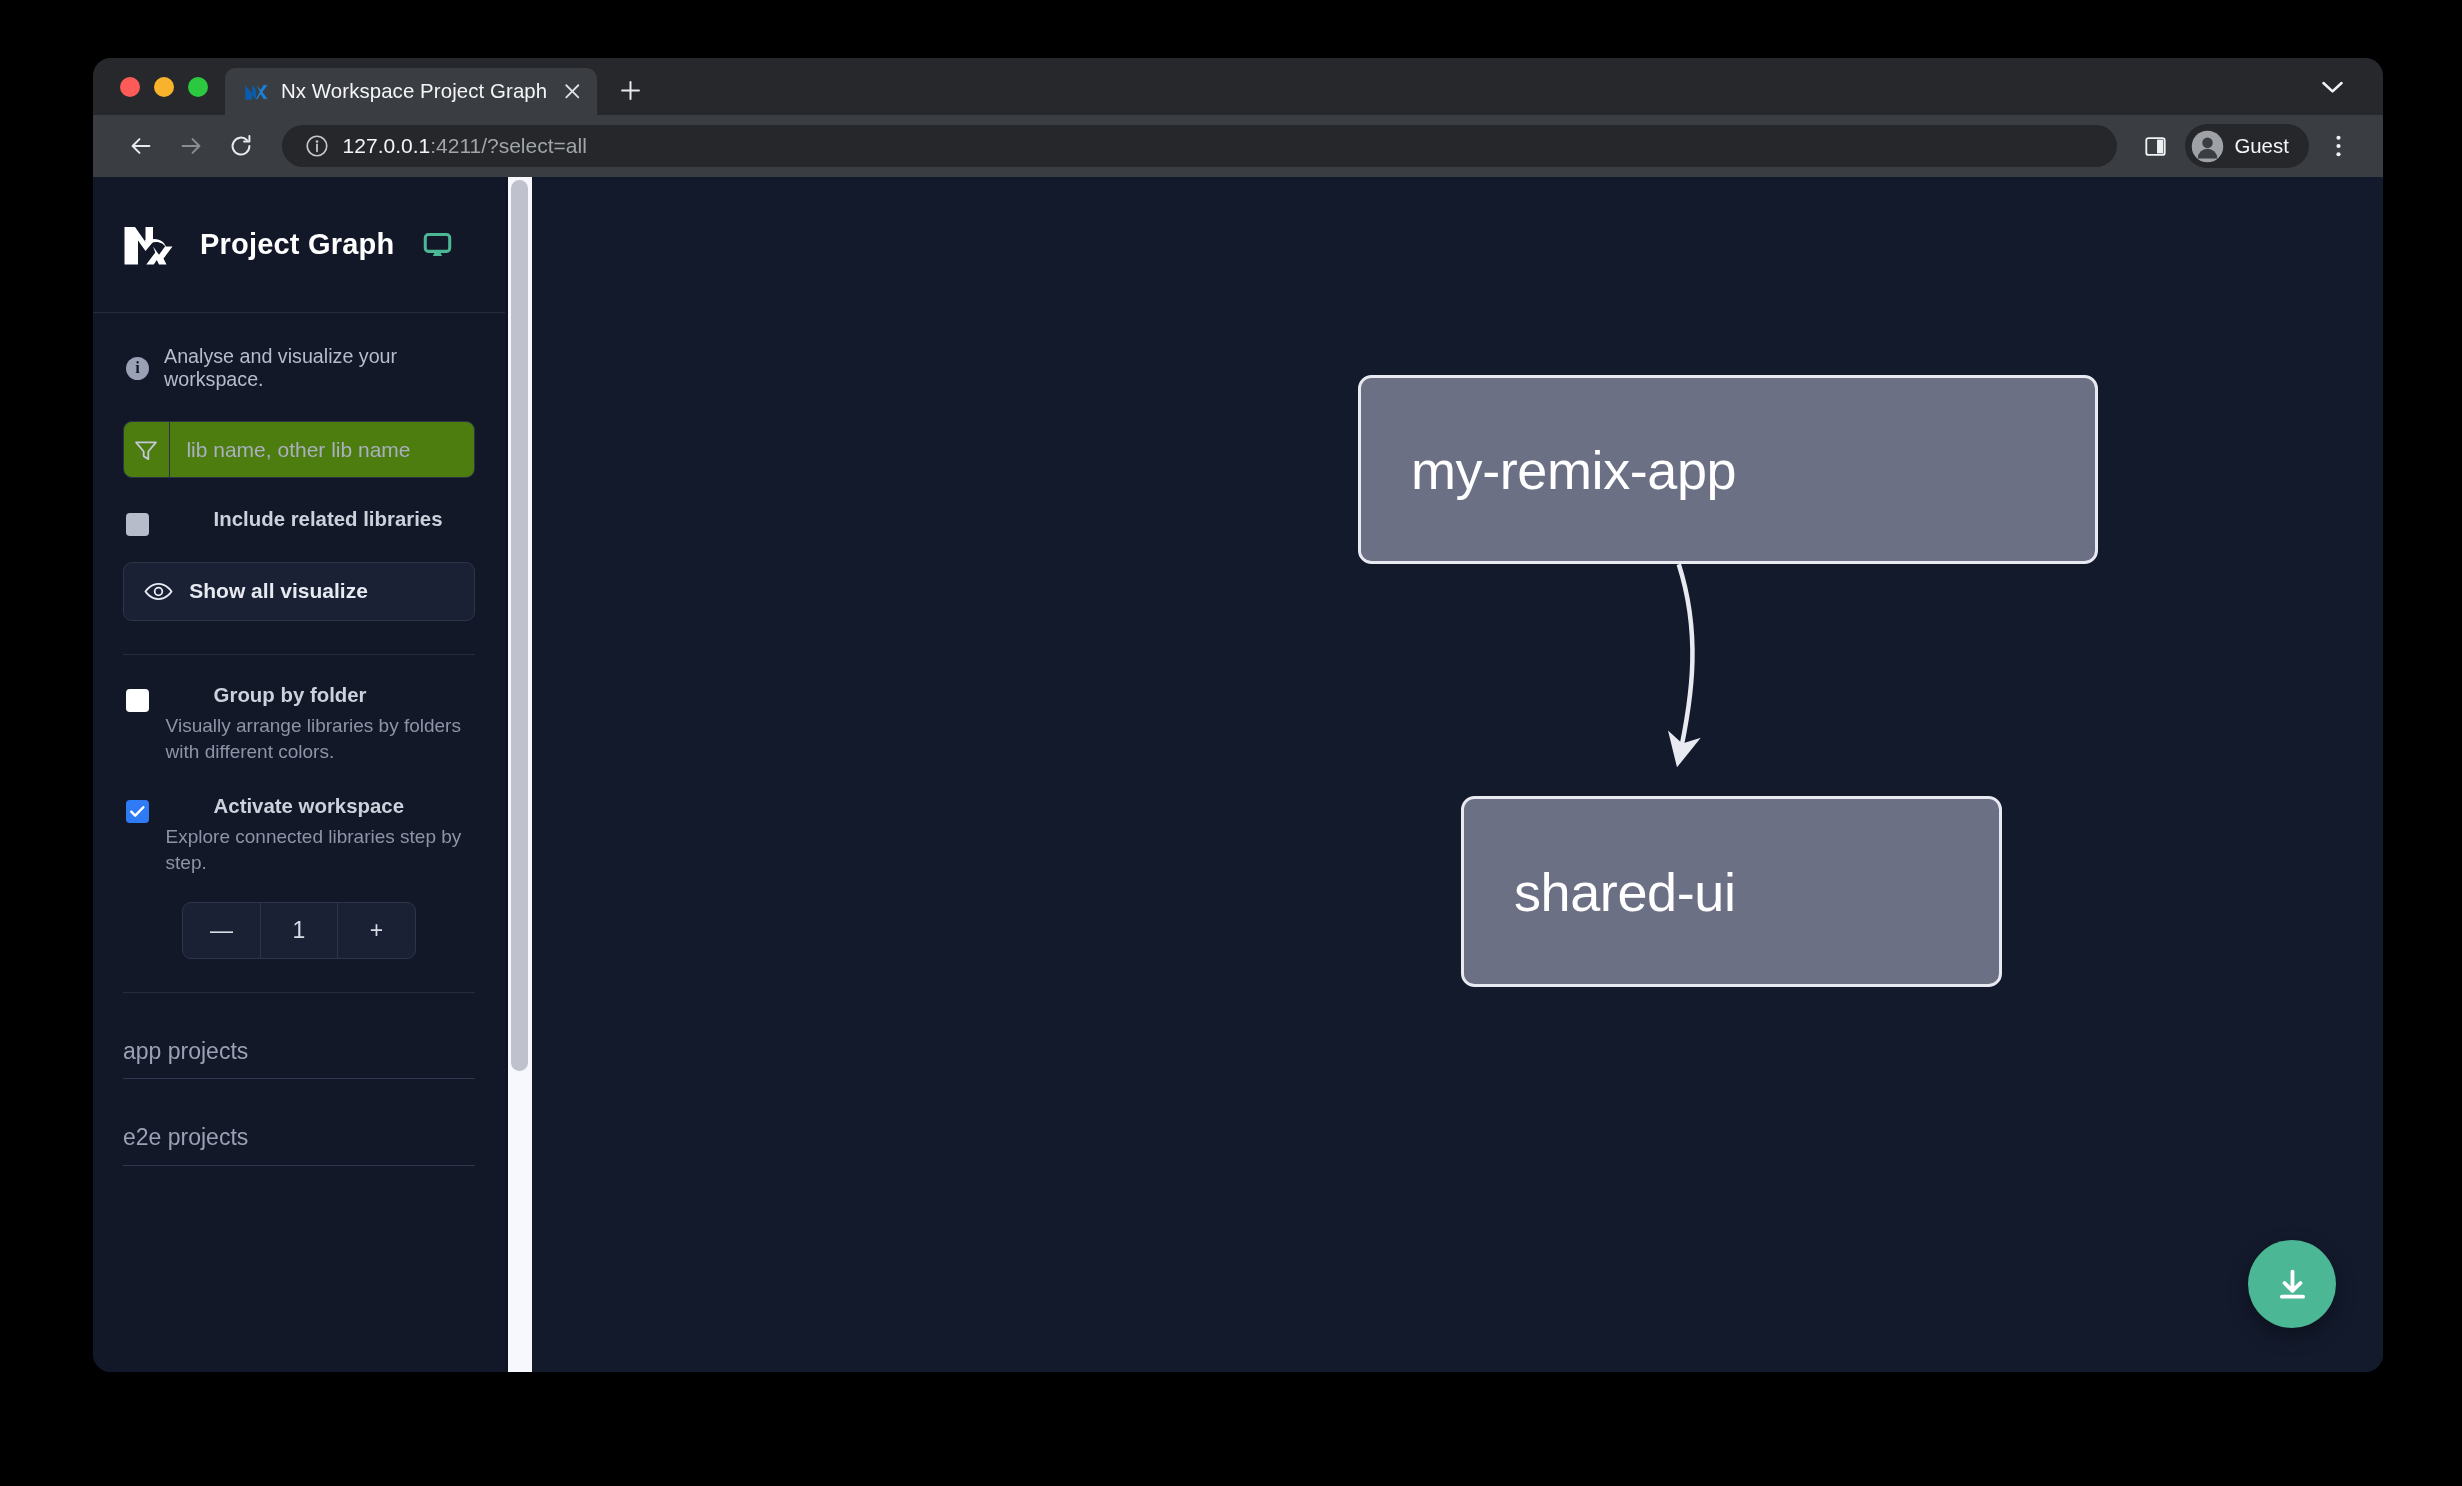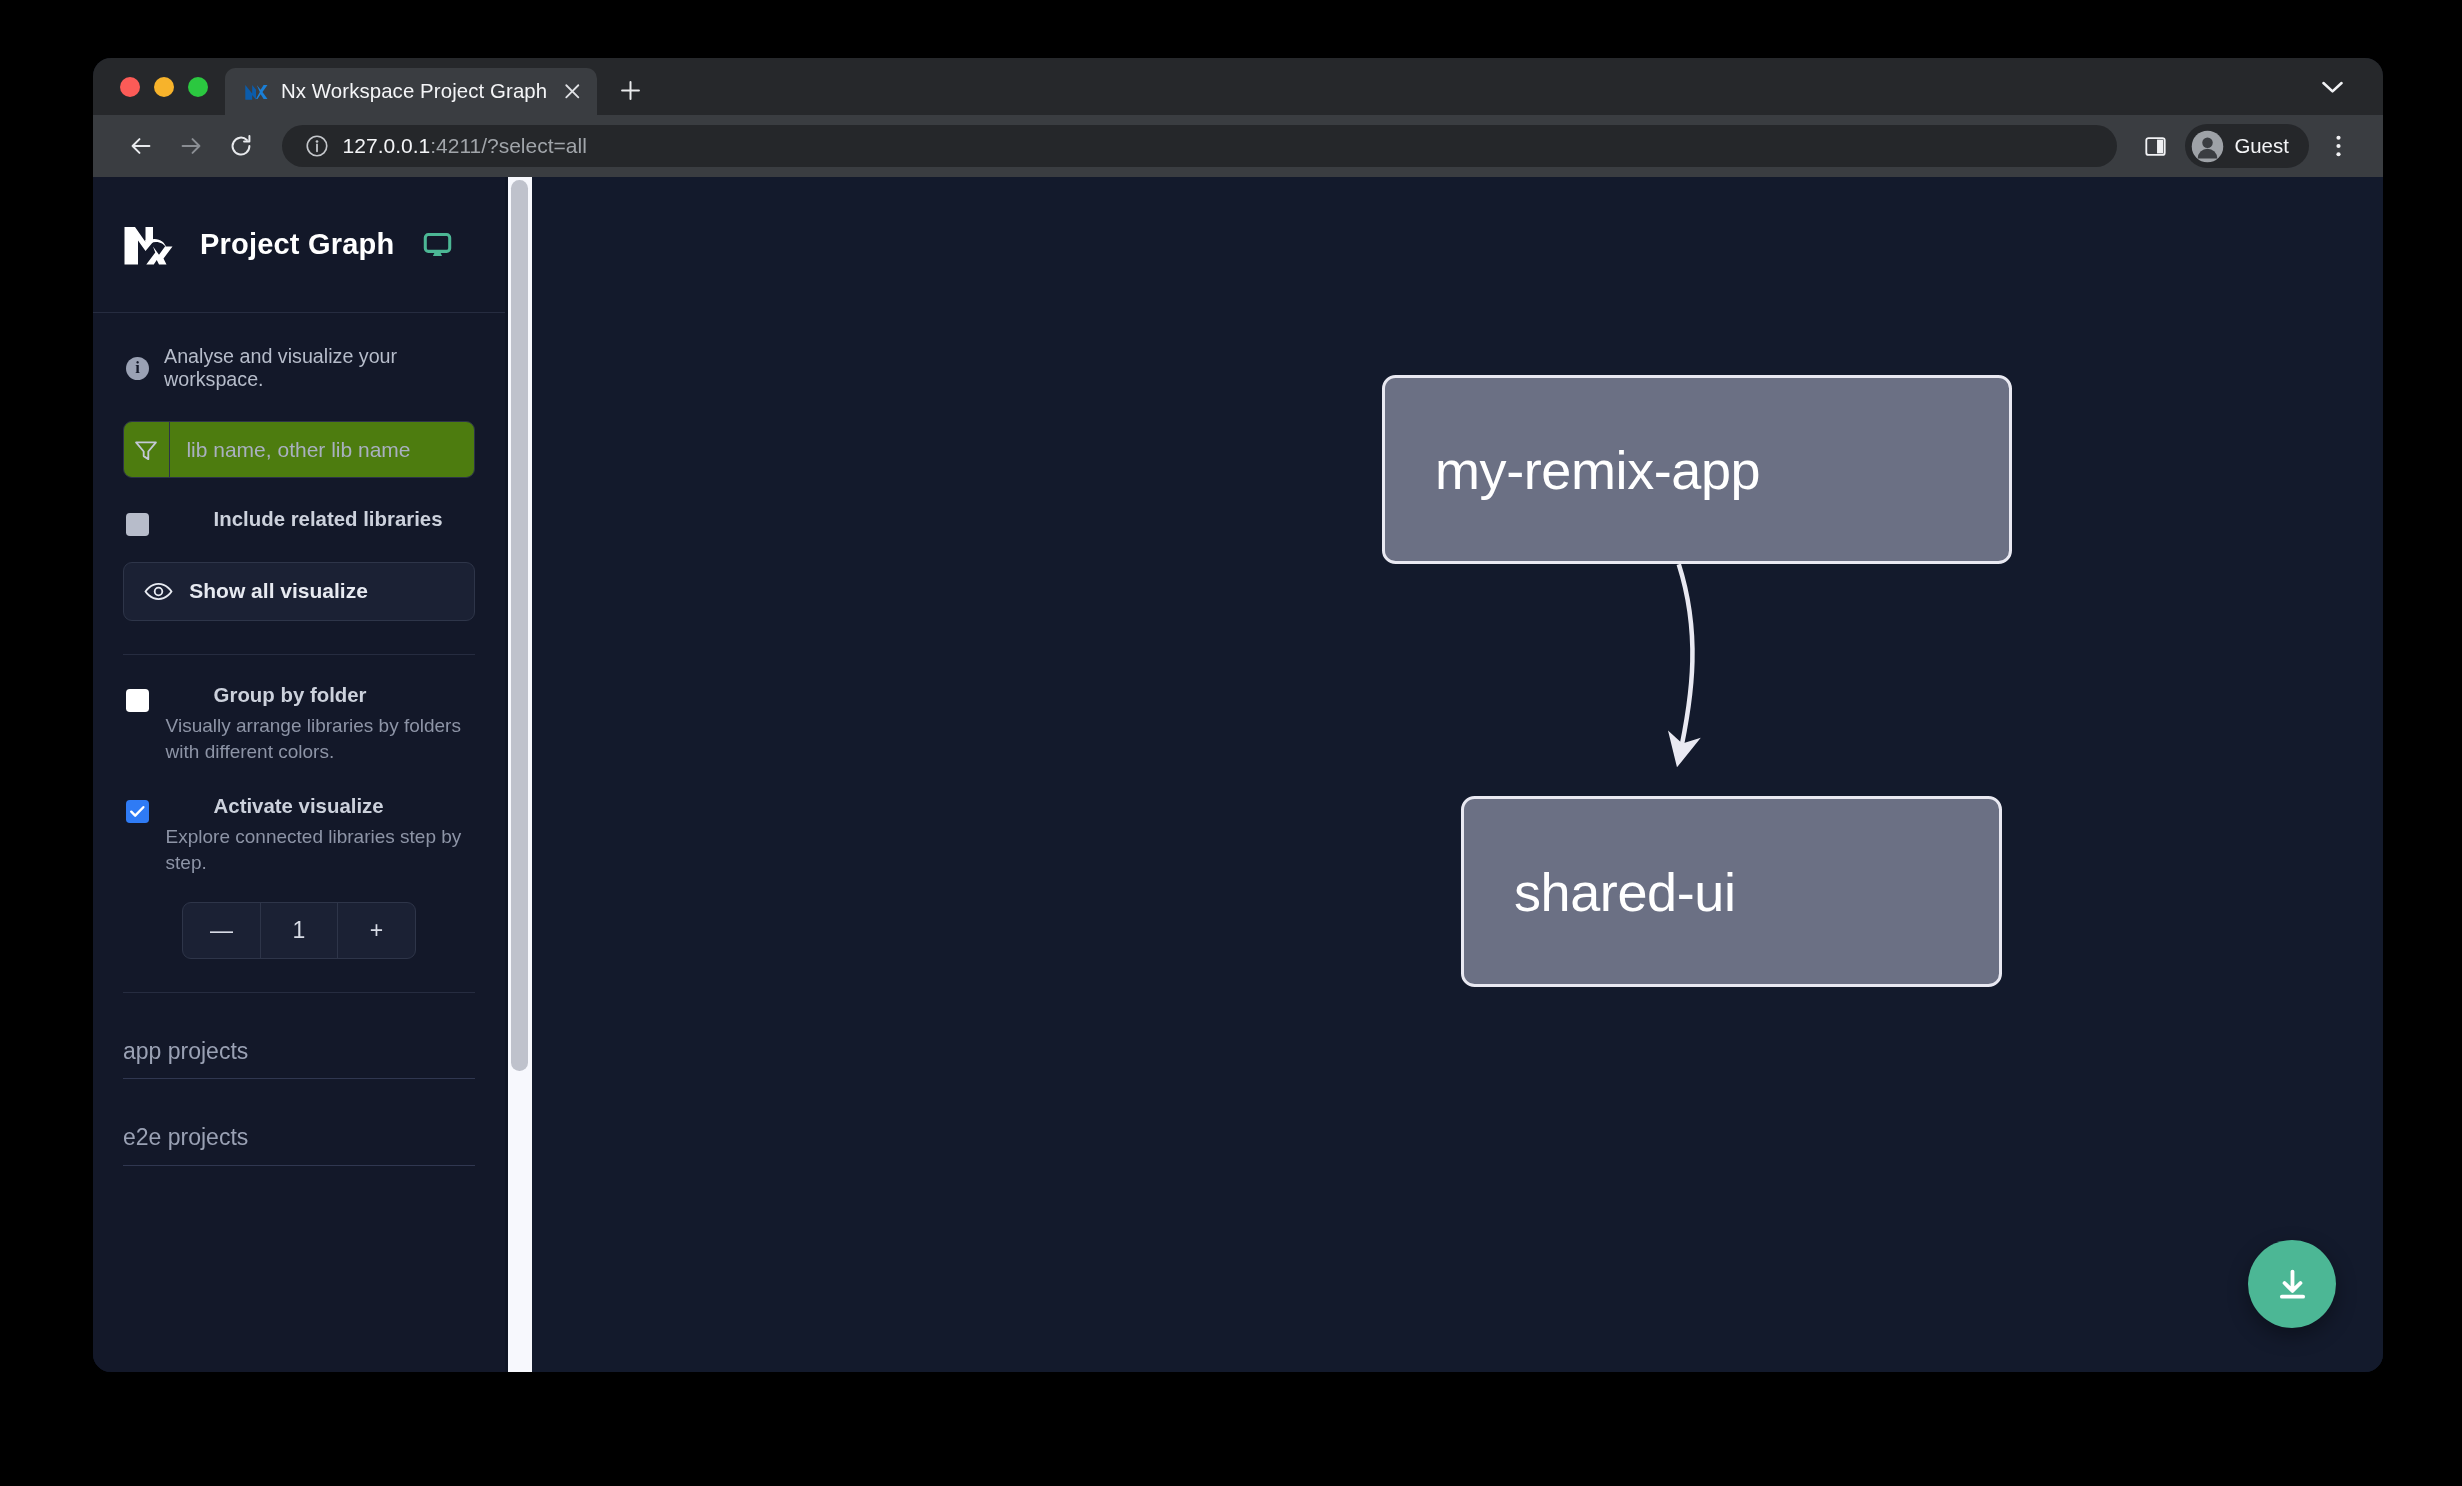--- a/index.html
+++ b/index.html
@@ -230,21 +230,21 @@
     position: absolute;
     background: #6b7084;
     border: 3px solid #e9e9f2;
     border-radius: 13.6px;
     display: flex; align-items: center;
     color: #ffffff;
     font-size: 54px;
     letter-spacing: -0.4px;
     padding-left: 50px;
   }
-  #node-my-remix-app { left: 829px; top: 198px; width: 630px; height: 189px; margin-left: 24px; }
+  #node-my-remix-app { left: 829px; top: 198px; width: 740px; height: 189px; }
   #node-shared-ui  { left: 932px; top: 619px; width: 541px; height: 191px; }
 
   .fab {
     position: absolute; right: 47px; bottom: 44px;
     width: 88px; height: 88px; border-radius: 50%;
     background: #4cb795;
     display: flex; align-items: center; justify-content: center;
     box-shadow: 0 7.6px 19.7px rgba(0,0,0,.35);
   }
 </style>
@@ -397,21 +397,21 @@
           </div>
         </div>
 
         <div class="check-row">
           <span class="cbox checked">
             <svg width="16.6" height="16.6" viewBox="0 0 22 22">
                 <path d="M3 11.5l5.2 5.2L19 5.6" stroke="#ffffff" stroke-width="3.2" fill="none" stroke-linecap="round" stroke-linejoin="round"></path>
               </svg>
           </span>
           <div>
-            <div class="check-label">Activate visualize</div>
+            <div class="check-label">Activate workspace</div>
             <div class="check-desc">Explore connected libraries step by step.</div>
           </div>
         </div>
 
         <div class="stepper">
           <div>—</div>
           <div class="sep"></div>
           <div>1</div>
           <div class="sep"></div>
           <div>+</div>

